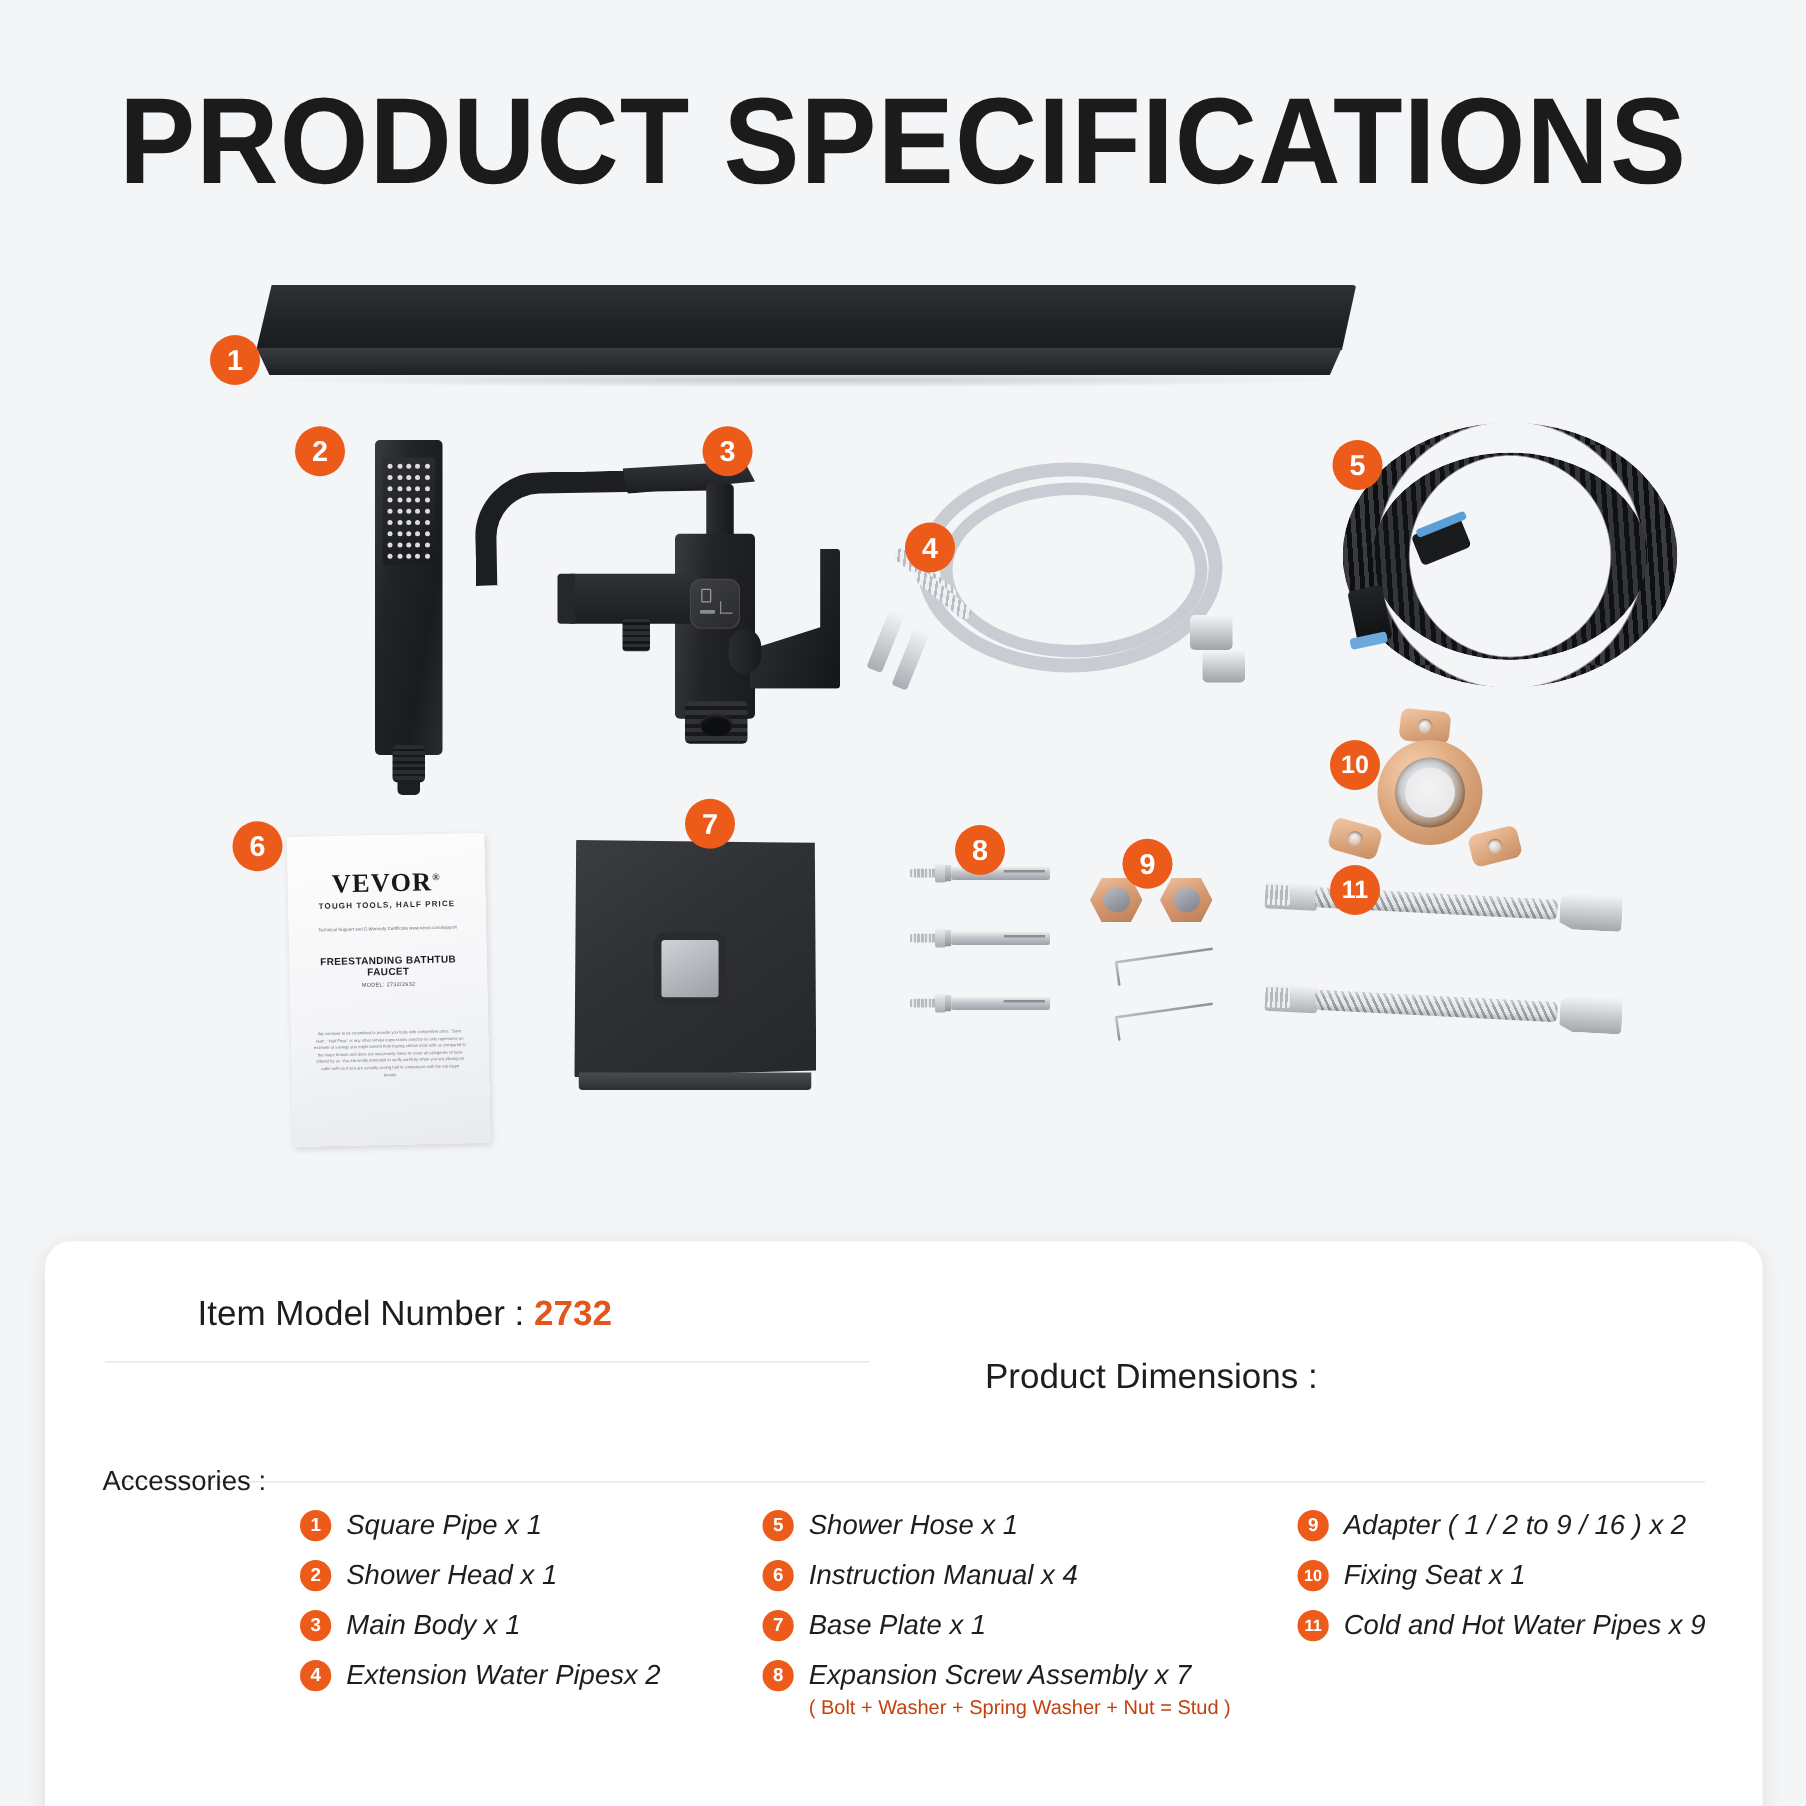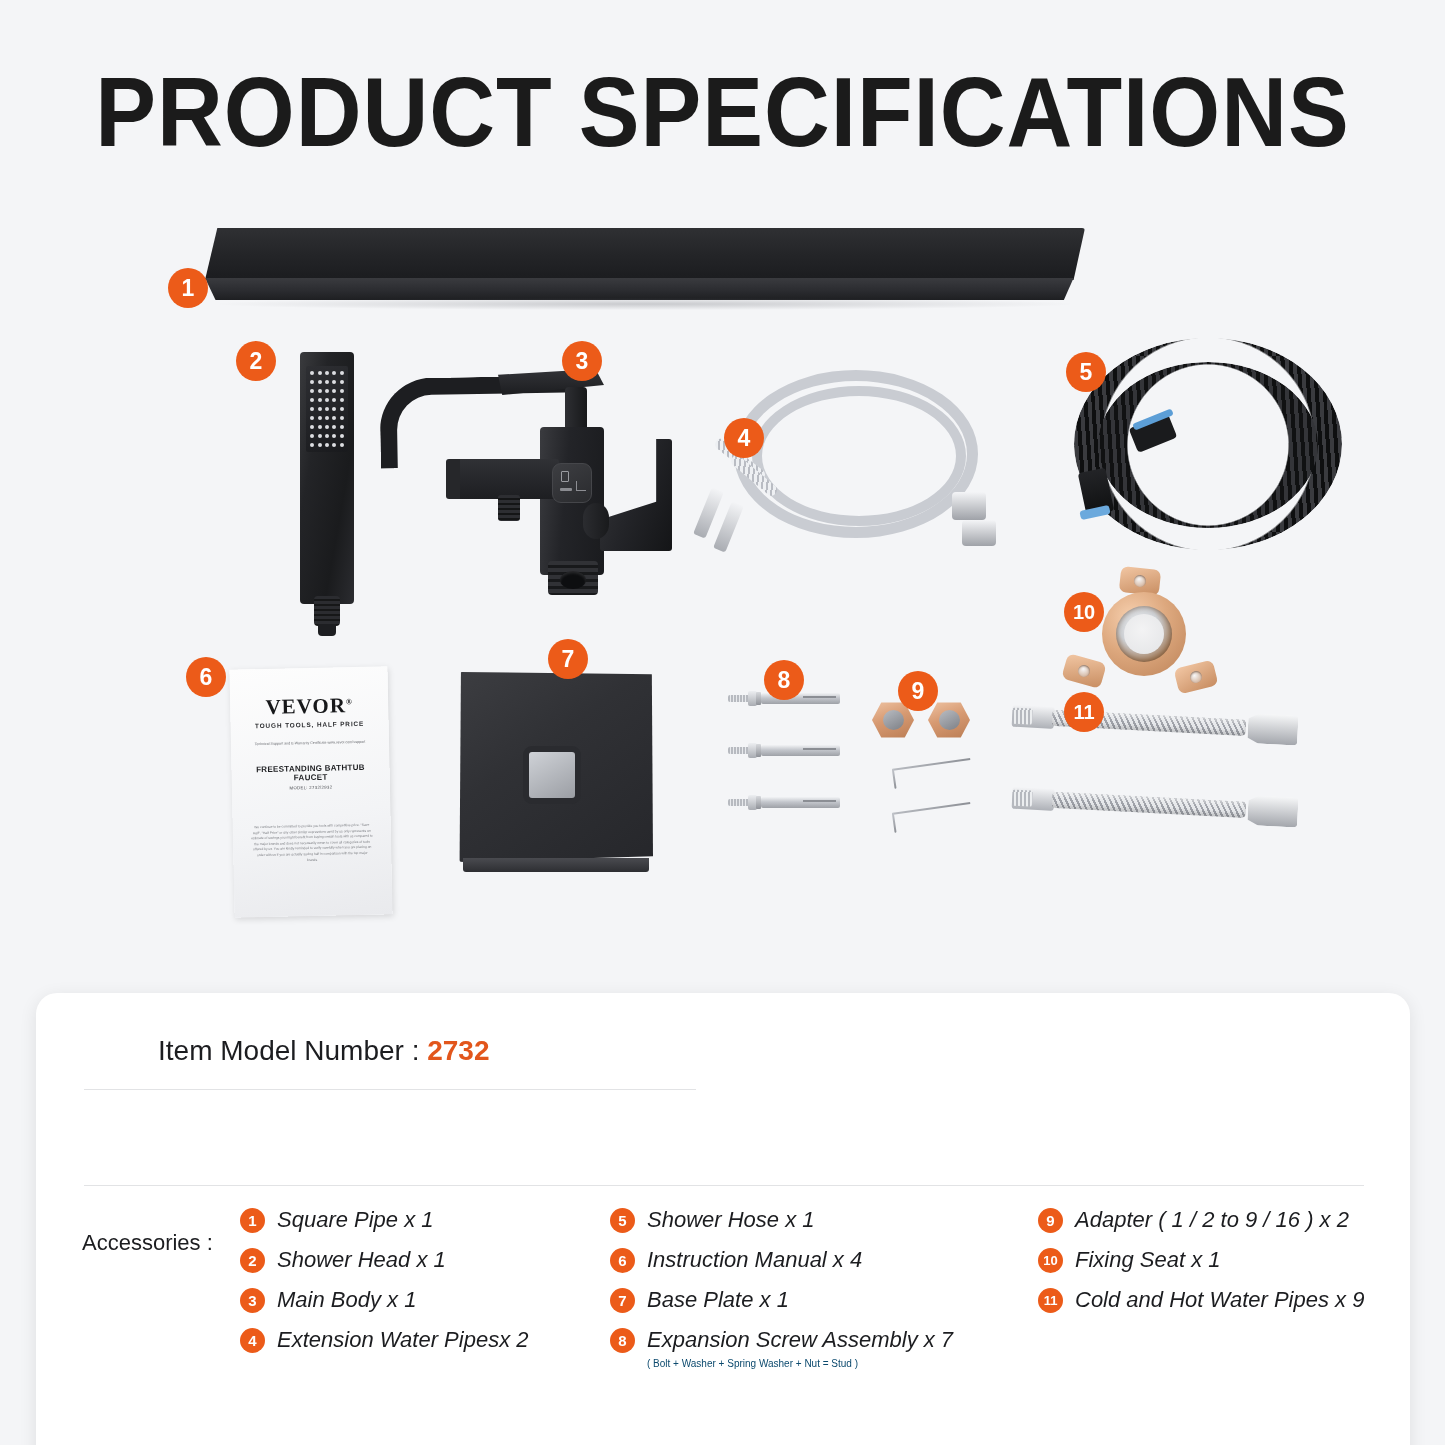--- a/index.html
+++ b/index.html
@@ -243,32 +243,32 @@
   .hr1 { position:absolute; left: 48px; top: 96px; width: 612px; height:1px; background:#e2e3e5; }
   .row-weight { position: absolute; left: 157px; top: 122px; font-size: 28px; color:#1c1d20; }
   .row-weight .val { color:#e2561c; font-weight: 700; }
 
   .dims { position: absolute; left: 752px; top: 92px; }
   .dims .lbl { font-size: 28px; color:#1c1d20; }
   .dims .val { font-size: 28px; color:#e2561c; font-weight: 700; margin-top: 14px; letter-spacing:.2px;}
 
   .hr2 { position:absolute; left: 48px; top: 192px; width: 1280px; height:1px; background:#e2e3e5; }
 
-  .acc-label { position: absolute; left: 82px; top: 1230px; font-size: 22px; color:#1c1d20; }
+  .acc-label { position: absolute; left: 82px; top: 1172px; font-size: 22px; color:#1c1d20; }
 
   .acc-col { position: absolute; }
   .acc-item { display: flex; align-items: flex-start; margin-bottom: 12px; height: 28px; }
   .acc-item .num {
     width: 25px; height: 25px; border-radius: 50%; background:#ec5b19; color:#fff;
     font-size: 15px; font-weight: 700; display:flex; align-items:center; justify-content:center;
     flex: 0 0 25px; margin-top: 2px;
   }
   .acc-item .num.two { font-size: 13px; }
   .acc-item .txt { font-size: 22px; color:#1c1d20; margin-left: 12px; white-space: nowrap; line-height: 28px; font-style: italic;}
-  .acc-sub { font-size: 10px; color:#0c4a6e; margin-left: 37px; margin-top: -8px; white-space: nowrap;}
+  .acc-sub { font-size: 16px; color:#c2410c; margin-left: 37px; margin-top: -8px; white-space: nowrap;}
 </style>
 </head>
 <body>
 
 <div class="page">
 
   <div class="title">PRODUCT SPECIFICATIONS</div>
 
   <div class="stage">
 
@@ -485,20 +485,21 @@
 
     <div class="row-model">
       <span>Item Model Number :</span>
       <span class="val">2732</span>
     </div>
 
     <div class="hr1"></div>
 
 
     <div class="dims">
+      <div class="lbl">Product Dimensions :</div>
     </div>
 
     <div class="hr2"></div>
   </div>
 
   <div class="acc-label">Accessories :</div>
 
   <div class="acc-col" style="left:240px; top:1206px;">
     <div class="acc-item">
       <span class="num">1</span>

